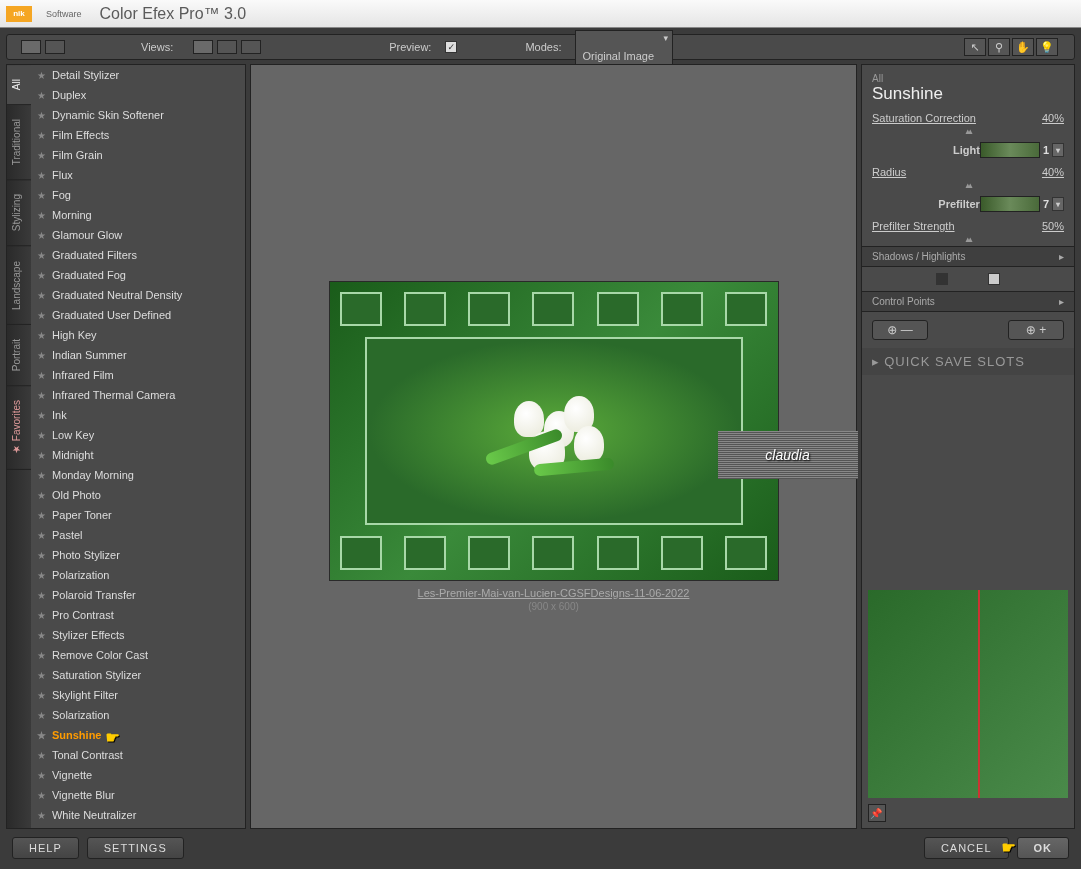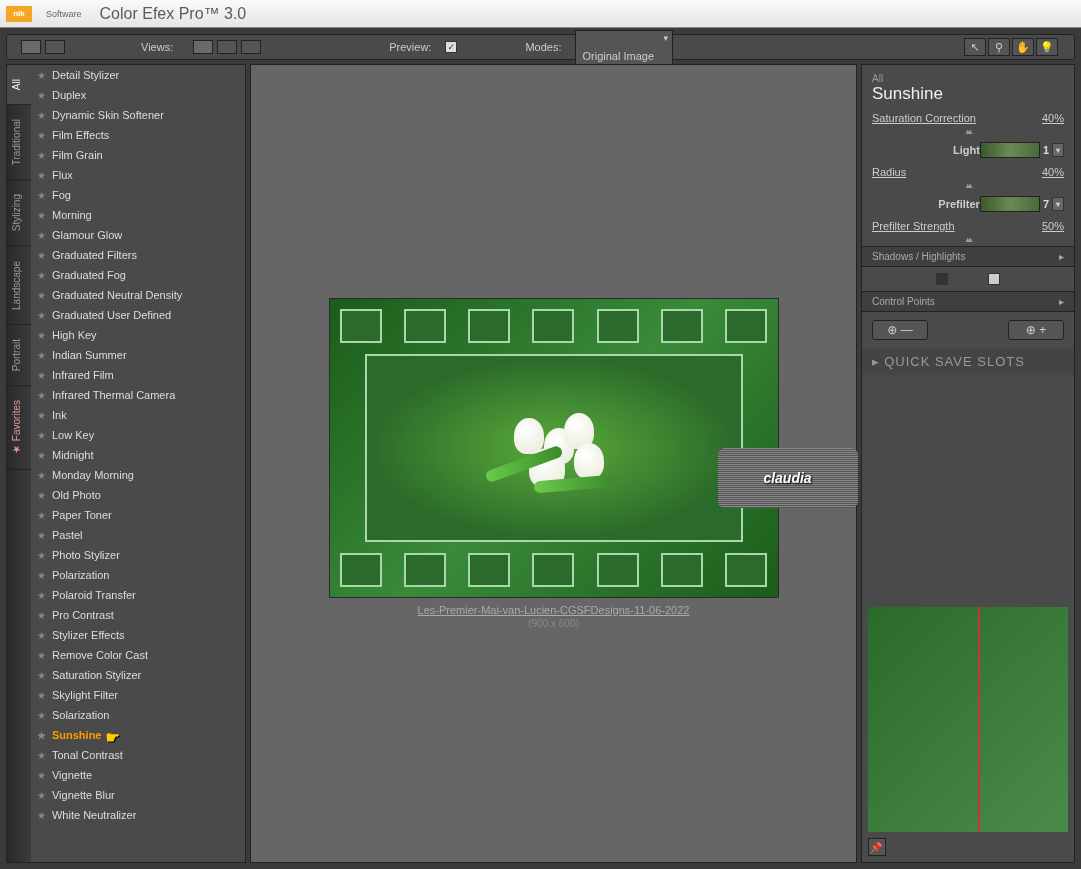--- a/index.html
+++ b/index.html
@@ -43,21 +43,21 @@
 .flower:nth-child(1){left:40px;top:30px;}
 .flower:nth-child(2){left:70px;top:40px;}
 .flower:nth-child(3){left:55px;top:60px;width:36px;height:40px;}
 .flower:nth-child(4){left:90px;top:25px;}
 .flower:nth-child(5){left:100px;top:55px;}
 .leaf { position:absolute; width:80px; height:12px; background:linear-gradient(90deg,#6aca4a,#3a8a2a); border-radius:10px; transform:rotate(-20deg); }
 .leaf:nth-child(6){left:10px;top:70px;}
 .leaf:nth-child(7){left:60px;top:90px;transform:rotate(-5deg);}
 .img-caption { color:#aaa; font-size:11px; margin-top:6px;text-decoration:underline; }
 .img-dims { color:#888; font-size:10px; margin-top:2px; }
-.logo-overlay { position:absolute; right:-80px; top:50%; width:140px; height:60px; background:repeating-linear-gradient(#888,#888 1px,#555 1px,#555 2px); border-radius:7px; display:flex; align-items:center; justify-content:center; color:#fff; font-style:italic; font-size:14px; text-shadow:1px 1px 2px #000;font-weight:bold;}
+.logo-overlay { position:absolute; right:-80px; top:50%; width:140px; height:48px; background:repeating-linear-gradient(#888,#888 1px,#555 1px,#555 2px); border-radius:0; display:flex; align-items:center; justify-content:center; color:#fff; font-style:italic; font-size:14px; text-shadow:1px 1px 2px #000;}
 .right-panel { width:214px; background:#4a4a4a; border:1px solid #222; display:flex; flex-direction:column; font-size:11px; color:#ccc; }
 .rp-head { padding:8px 10px 4px; }
 .rp-all { font-size:10px; color:#999; }
 .rp-title { font-size:17px; color:#eee; }
 .slider-block { padding:4px 10px 2px; }
 .slider-row { display:flex; justify-content:space-between; margin-bottom:2px;text-decoration:underline; }
 .slider-track { height:10px; display:flex; align-items:center; justify-content:center; color:#999; font-size:9px;}
 .slider-track::before{content:'▴▴';letter-spacing:-2px;}
 .preset-row { display:flex; align-items:center; justify-content:flex-end; padding:4px 10px;font-weight:bold; }
 .preset-thumb { width:60px; height:16px; background:linear-gradient(90deg,#3a5a2a,#6a8a5a,#4a6a3a); border:1px solid #222; }
@@ -385,13 +385,20 @@
         <div class="cp-btn">⊕ +</div>
       </div>
 
       <div class="qss">QUICK SAVE SLOTS</div>
       <div style="flex:1"></div>
       <div class="loupe-view"></div>
       <div class="loupe-pin">📌</div>
     </div>
   </div>
 
+  <div class="bottom-bar">
+    <div class="b-btn">HELP</div>
+    <div class="b-btn">SETTINGS</div>
+    <div class="spacer"></div>
+    <div class="b-btn">CANCEL</div>
+    <div class="b-btn ok ok-hand">OK</div>
+  </div>
 </div>
 
 </body></html>

